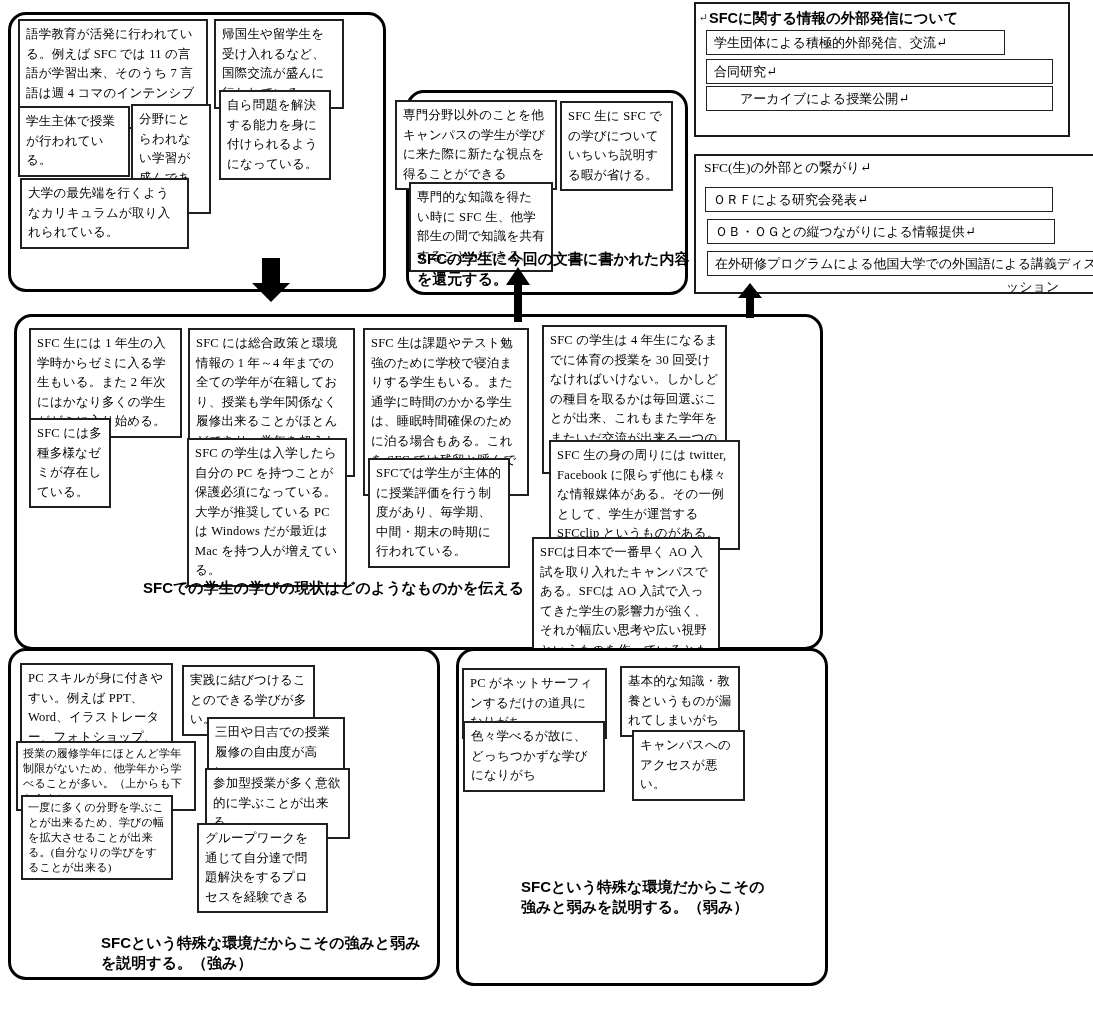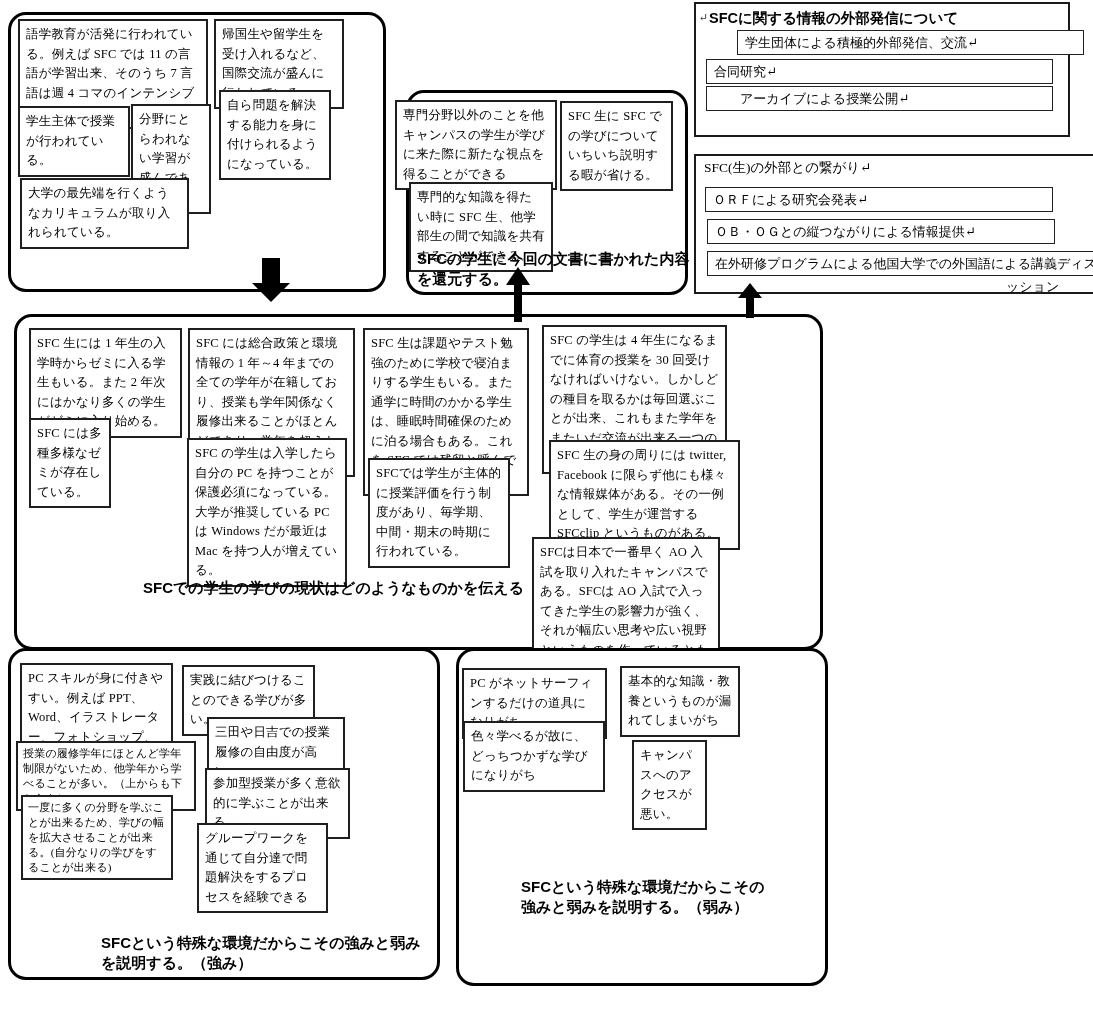--- a/index.html
+++ b/index.html
@@ -38,21 +38,21 @@
   <div class="group" style="left:406px;top:90px;width:276px;height:199px;">
     <div class="note" style="left:-14px;top:7px;width:162px;min-height:64px;">専門分野以外のことを他キャンパスの学生が学びに来た際に新たな視点を得ることができる</div>
     <div class="note" style="left:151px;top:8px;width:113px;min-height:64px;">SFC 生に SFC での学びについていちいち説明する暇が省ける。</div>
     <div class="note" style="left:0px;top:89px;width:144px;min-height:55px;">専門的な知識を得たい時に SFC 生、他学部生の間で知識を共有することができる。</div>
     <div class="caption" style="left:8px;top:156px;width:285px;">SFCの学生に今回の文書に書かれた内容を還元する。</div>
   </div>
 
   <div class="group square" style="left:694px;top:2px;width:372px;height:131px;">
     <span class="rmark" style="left:3px;top:7px;">↵</span>
     <div class="rtitle" style="left:13px;top:5px;">SFCに関する情報の外部発信について</div>
-    <div class="ritem" style="left:10px;top:26px;width:347px;margin-left:31px;">学生団体による積極的外部発信、交流↵</div>
+    <div class="ritem" style="left:10px;top:26px;width:299px;">学生団体による積極的外部発信、交流↵</div>
     <div class="ritem" style="left:10px;top:55px;width:347px;">合同研究↵</div>
     <div class="ritem" style="left:10px;top:82px;width:347px;padding-left:33px;">アーカイブによる授業公開↵</div>
   </div>
 
   <div class="group square" style="left:694px;top:154px;width:420px;height:136px;">
     <div class="rtitle2" style="left:8px;top:3px;">SFC(生)の外部との繋がり↵</div>
     <div class="ritem" style="left:9px;top:31px;width:348px;">ＯＲＦによる研究会発表↵</div>
     <div class="ritem" style="left:11px;top:63px;width:348px;">ＯＢ・ＯＧとの縦つながりによる情報提供↵</div>
     <div class="ritem" style="left:11px;top:95px;width:420px;">在外研修プログラムによる他国大学での外国語による講義ディスカッシ</div>
     <div class="overflow-text" style="left:310px;top:122px;">ッション</div>
@@ -79,21 +79,21 @@
     <div class="note" style="left:196px;top:66px;width:138px;min-height:41px;">三田や日吉での授業履修の自由度が高い。</div>
     <div class="note" style="left:194px;top:117px;width:145px;min-height:42px;">参加型授業が多く意欲的に学ぶことが出来る。</div>
     <div class="note" style="left:186px;top:172px;width:131px;min-height:64px;">グループワークを通じて自分達で問題解決をするプロセスを経験できる</div>
     <div class="caption" style="left:90px;top:282px;width:330px;">SFCという特殊な環境だからこその強みと弱みを説明する。（強み）</div>
   </div>
 
   <div class="group" style="left:456px;top:648px;width:366px;height:332px;">
     <div class="note" style="left:3px;top:17px;width:145px;min-height:40px;">PC がネットサーフィンするだけの道具になりがち</div>
     <div class="note" style="left:4px;top:70px;width:142px;min-height:44px;">色々学べるが故に、どっちつかずな学びになりがち</div>
     <div class="note" style="left:161px;top:15px;width:120px;min-height:57px;">基本的な知識・教養というものが漏れてしまいがち</div>
-    <div class="note" style="left:173px;top:89px;width:75px;min-height:38px;">キャンパスへのアクセスが悪い。</div>
+    <div class="note" style="left:173px;top:79px;width:113px;min-height:38px;">キャンパスへのアクセスが悪い。</div>
     <div class="caption" style="left:62px;top:226px;width:255px;">SFCという特殊な環境だからこその強みと弱みを説明する。（弱み）</div>
   </div>
 
   <div class="arrow" style="left:252px;top:258px;">
     <svg width="38" height="44" viewBox="0 0 38 44">
         <rect x="10" y="0" width="18" height="26" fill="#000"></rect>
         <polygon points="0,25 38,25 19,44" fill="#000"></polygon>
       </svg>
   </div>
   <div class="arrow" style="left:506px;top:267px;">

